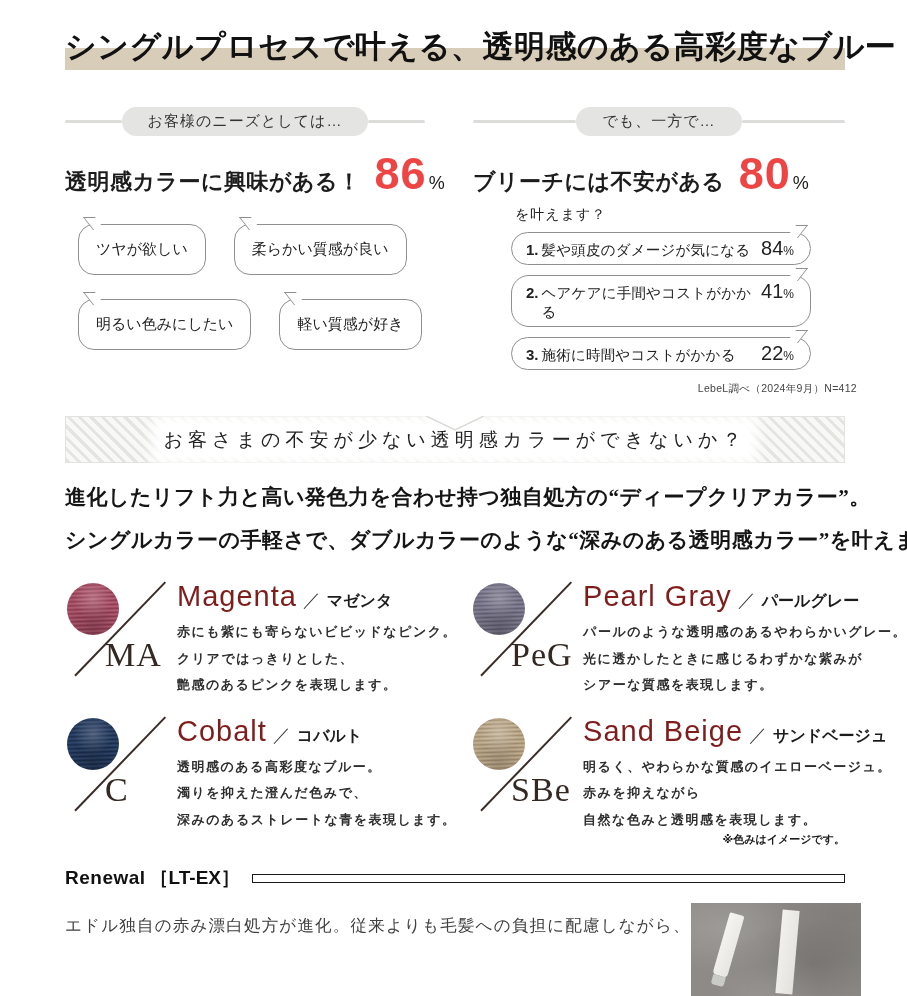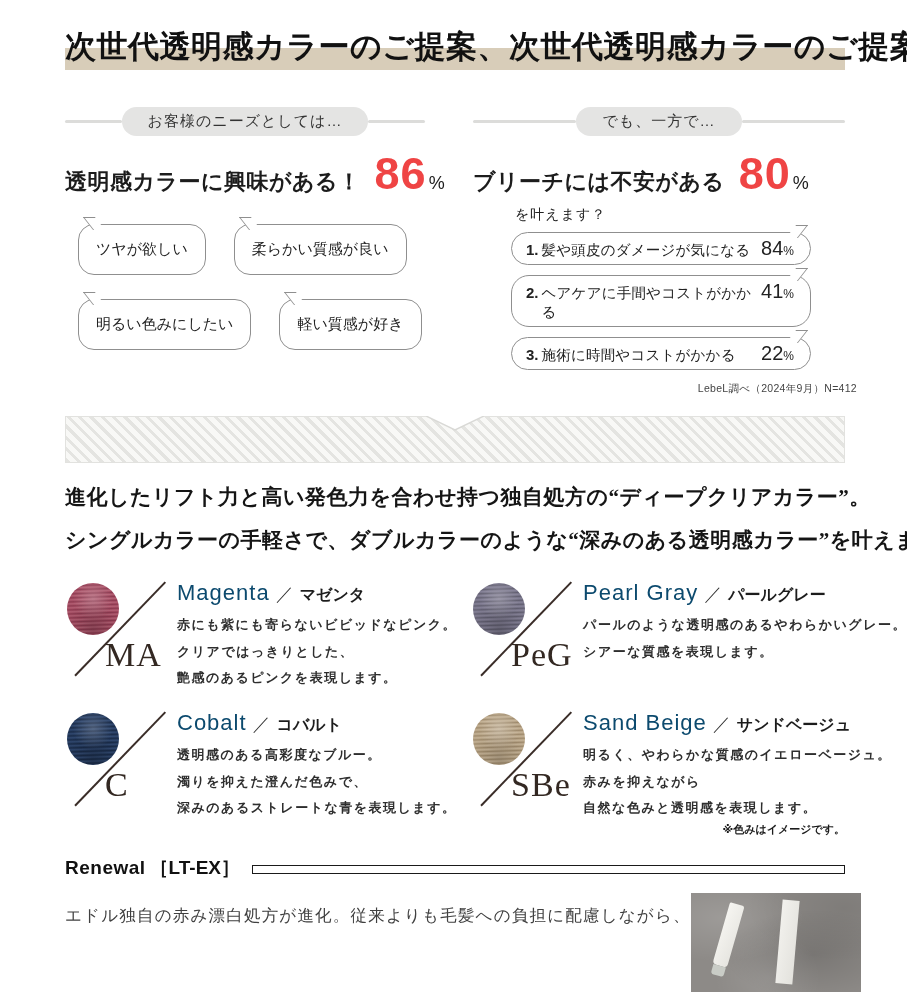--- a/index.html
+++ b/index.html
@@ -149,21 +149,21 @@
     position: absolute; left: -10px; top: 50px; width: 130px; height: 1.5px;
     background: #3a2d28; transform: rotate(-46deg);
   }
   .shade-code {
     position: absolute; left: 40px; top: 58px;
     font-family: "Liberation Serif", "DejaVu Serif", serif;
     font-size: 34px; color: #332822; letter-spacing: 1px;
   }
   .shade-info { padding-top: 2px; }
   .shade-title { display: flex; align-items: baseline; white-space: nowrap; }
-  .shade-title .en { font-size: 22px; letter-spacing: 1px; color: #0c4a6e; font-weight: 500; }
+  .shade-title .en { font-size: 29px; letter-spacing: 1px; color: #7f1d1d; font-weight: 500; }
   .shade-title .sep { font-size: 18px; margin: 0 6px; color: #2b2b2b; }
   .shade-title .ja { font-size: 16px; font-weight: 700; color: #1c1c1c; }
   .shade-desc {
     font-family: "Liberation Serif", "DejaVu Serif", serif;
     font-size: 13px; color: #2e2e2e; letter-spacing: 1.5px;
     margin-top: 11px; line-height: 1.2; white-space: nowrap; font-weight: bold;
   }
   .color-note { text-align: right; font-size: 11px; font-weight: 700; color: #1c1c1c; margin-top: 4px; }
 
   
@@ -204,21 +204,21 @@
     transform: rotate(5deg);
   }
 </style>
 </head>
 <body>
 
 <div class="page">
 
   <header class="title-wrap">
     <div class="title-highlight"></div>
-    <h1 class="page-title">次世代透明感カラーのご提案、次世代透明感カラーのご提案</h1>
+    <h1 class="page-title">シングルプロセスで叶える、透明感のある高彩度なブルー</h1>
   </header>
 
   <section class="survey">
 
     <div class="col-needs">
       <div class="pill-row">
         <span class="pill-line"></span>
         <span class="pill">お客様のニーズとしては…</span>
         <span class="pill-line"></span>
       </div>
@@ -266,20 +266,21 @@
       </div>
       <div class="source-note">LebeL調べ（2024年9月）N=412</div>
     </div>
   </section>
 
   <div class="question-banner">
     <svg class="banner-notch" width="58" height="15" viewBox="0 0 58 15">
       <path d="M0,0 L29,14 L58,0 Z" fill="#ffffff"></path>
       <path d="M0,0 L29,14 L58,0" fill="none" stroke="#d9d9d6" stroke-width="1.5"></path>
     </svg>
+    <span class="banner-text">お客さまの不安が少ない透明感カラーができないか？</span>
   </div>
 
   <section>
     <div class="dcc-intro">
       <p>進化したリフト力と高い発色力を合わせ持つ独自処方の“ディープクリアカラー”。</p>
       <p>シングルカラーの手軽さで、ダブルカラーのような“深みのある透明感カラー”を叶えます。</p>
     </div>
 
     <div class="shade-grid">
 
@@ -307,20 +308,21 @@
           <div class="shade-slash"></div>
           <div class="shade-code">PeG</div>
         </div>
         <div class="shade-info">
           <div class="shade-title">
             <span class="en">Pearl Gray</span>
             <span class="sep">／</span>
             <span class="ja">パールグレー</span>
           </div>
           <p class="shade-desc">パールのような透明感のあるやわらかいグレー。</p>
+          <p class="shade-desc">光に透かしたときに感じるわずかな紫みが</p>
           <p class="shade-desc">シアーな質感を表現します。</p>
         </div>
       </div>
 
       <div class="shade">
         <div class="shade-visual">
           <div class="swatch-circle sw-c"></div>
           <div class="shade-slash"></div>
           <div class="shade-code">C</div>
         </div>

